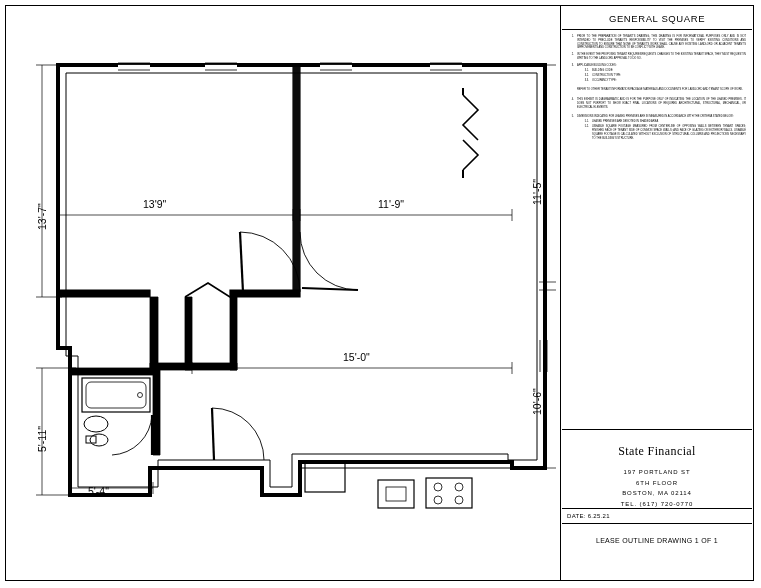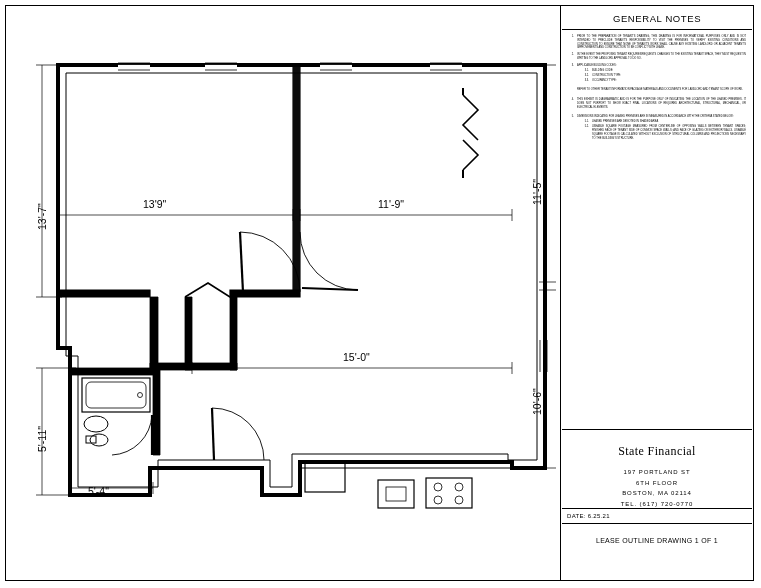--- a/index.html
+++ b/index.html
@@ -283,21 +283,21 @@
     <div class="dim-label" style="left:143px; top:198px;">13'9"</div>
     <div class="dim-label" style="left:378px; top:198px;">11'-9"</div>
     <div class="dim-label vert" style="left:531px; top:205px;">11'-5"</div>
     <div class="dim-label" style="left:343px; top:351px;">15'-0"</div>
     <div class="dim-label vert" style="left:531px; top:415px;">10'-6"</div>
     <div class="dim-label vert" style="left:36px; top:452px;">5'-11"</div>
     <div class="dim-label" style="left:88px; top:485px;">5'-4"</div>
   </div>
 
   <div class="notes-box">
-    <div class="notes-title">GENERAL NOTES</div>
+    <div class="notes-title">GENERAL SQUARE</div>
     <div class="notes-body">
 
       <div class="note-item">
         <div class="note-num">1.</div>
         <div class="note-text">PRIOR TO THE PREPARATION OF TENANT'S DRAWING, THIS DRAWING IS FOR INFORMATIONAL PURPOSES ONLY AND IS NOT INTENDED TO PRECLUDE TENANT'S RESPONSIBILITY TO VISIT THE PREMISES TO VERIFY EXISTING CONDITIONS AND CONSTRUCTION TO ENSURE THAT NONE OF TENANT'S WORK SHALL CAUSE ANY EXISTING LANDLORD OR ADJACENT TENANT'S IMPROVEMENTS AND CONSTRUCTION TO BE CONFLICT WITH LEASE.</div>
       </div>
 
       <div class="note-item">
         <div class="note-num">2.</div>
         <div class="note-text">IN THE EVENT THE PROPOSED TENANT REQUIRES/REQUESTS CHANGES TO THE EXISTING TENANT SPACE, THEY MUST REQUEST  IN WRITING TO THE LANDLORD APPROVAL TO DO SO.</div>

